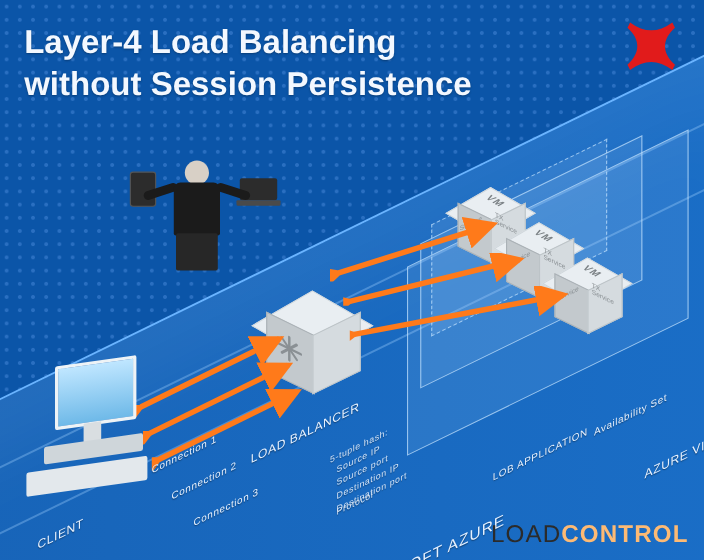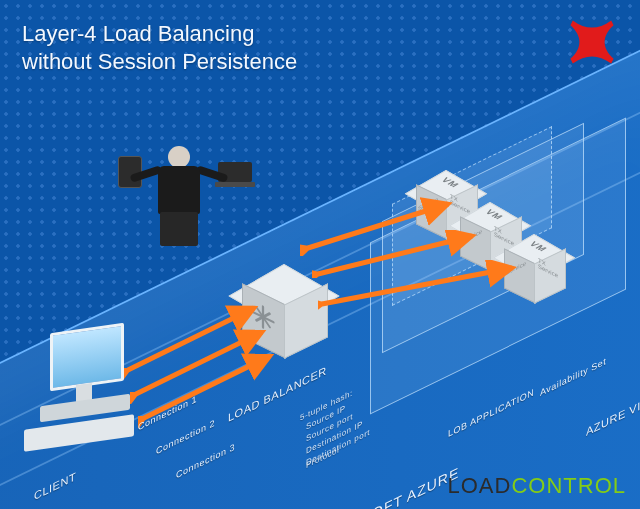--- a/index.html
+++ b/index.html
@@ -28,37 +28,37 @@
     box-shadow:inset 0 40px 80px rgba(255,255,255,.07);
   }
   .floor::before,.floor::after{
     content:"";position:absolute;left:0;right:0;height:2px;background:rgba(160,210,255,.35);
   }
   .floor::before{top:60px}
   .floor::after{top:120px}
   
   .title{
     position:absolute;left:22px;top:20px;
-    color:#f3f8ff;font-weight:400;line-height:1.25;
-    font-size:22px;
+    color:#f3f8ff;font-weight:700;line-height:1.25;
+    font-size:30px;
     text-shadow:0 1px 2px rgba(0,0,0,.3);
     white-space:pre-line;
   }
   
   .xmark{
     position:absolute;right:18px;top:12px;width:60px;height:60px;
   }
   .xmark svg{width:100%;height:100%}
   
   .brand{
     position:absolute;right:14px;bottom:10px;
     font-size:22px;letter-spacing:1px;color:#2b2b2b;
     font-weight:300;
   }
-  .brand b{font-weight:400;color:#84cc16}
+  .brand b{font-weight:700;color:#fdba74}
   
   .isolabel{
     position:absolute;color:#e6f1ff;font-size:11px;letter-spacing:.5px;
     transform:skewY(-26deg);
     white-space:nowrap;
     text-shadow:0 1px 1px rgba(0,0,0,.4);
   }
   .tiny{font-size:8px;opacity:.9;line-height:1.1}
   
   .cube{position:absolute;width:0;height:0}

